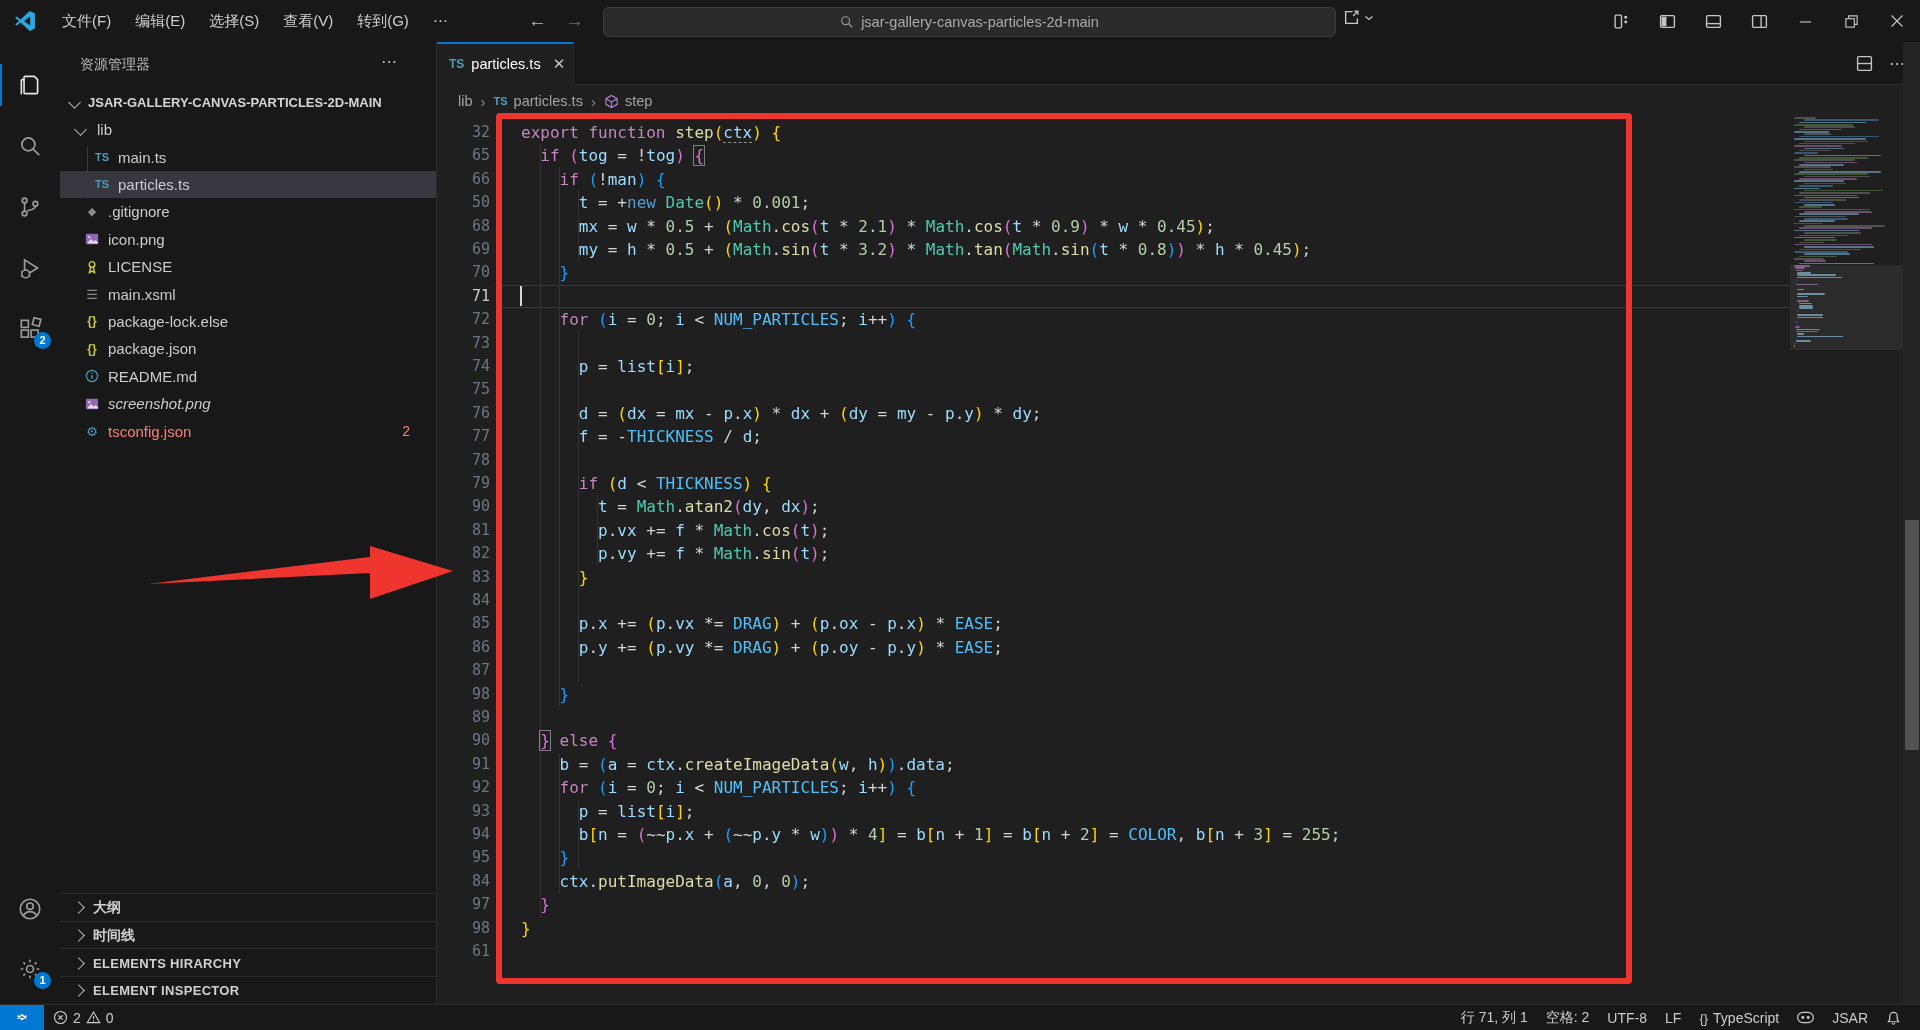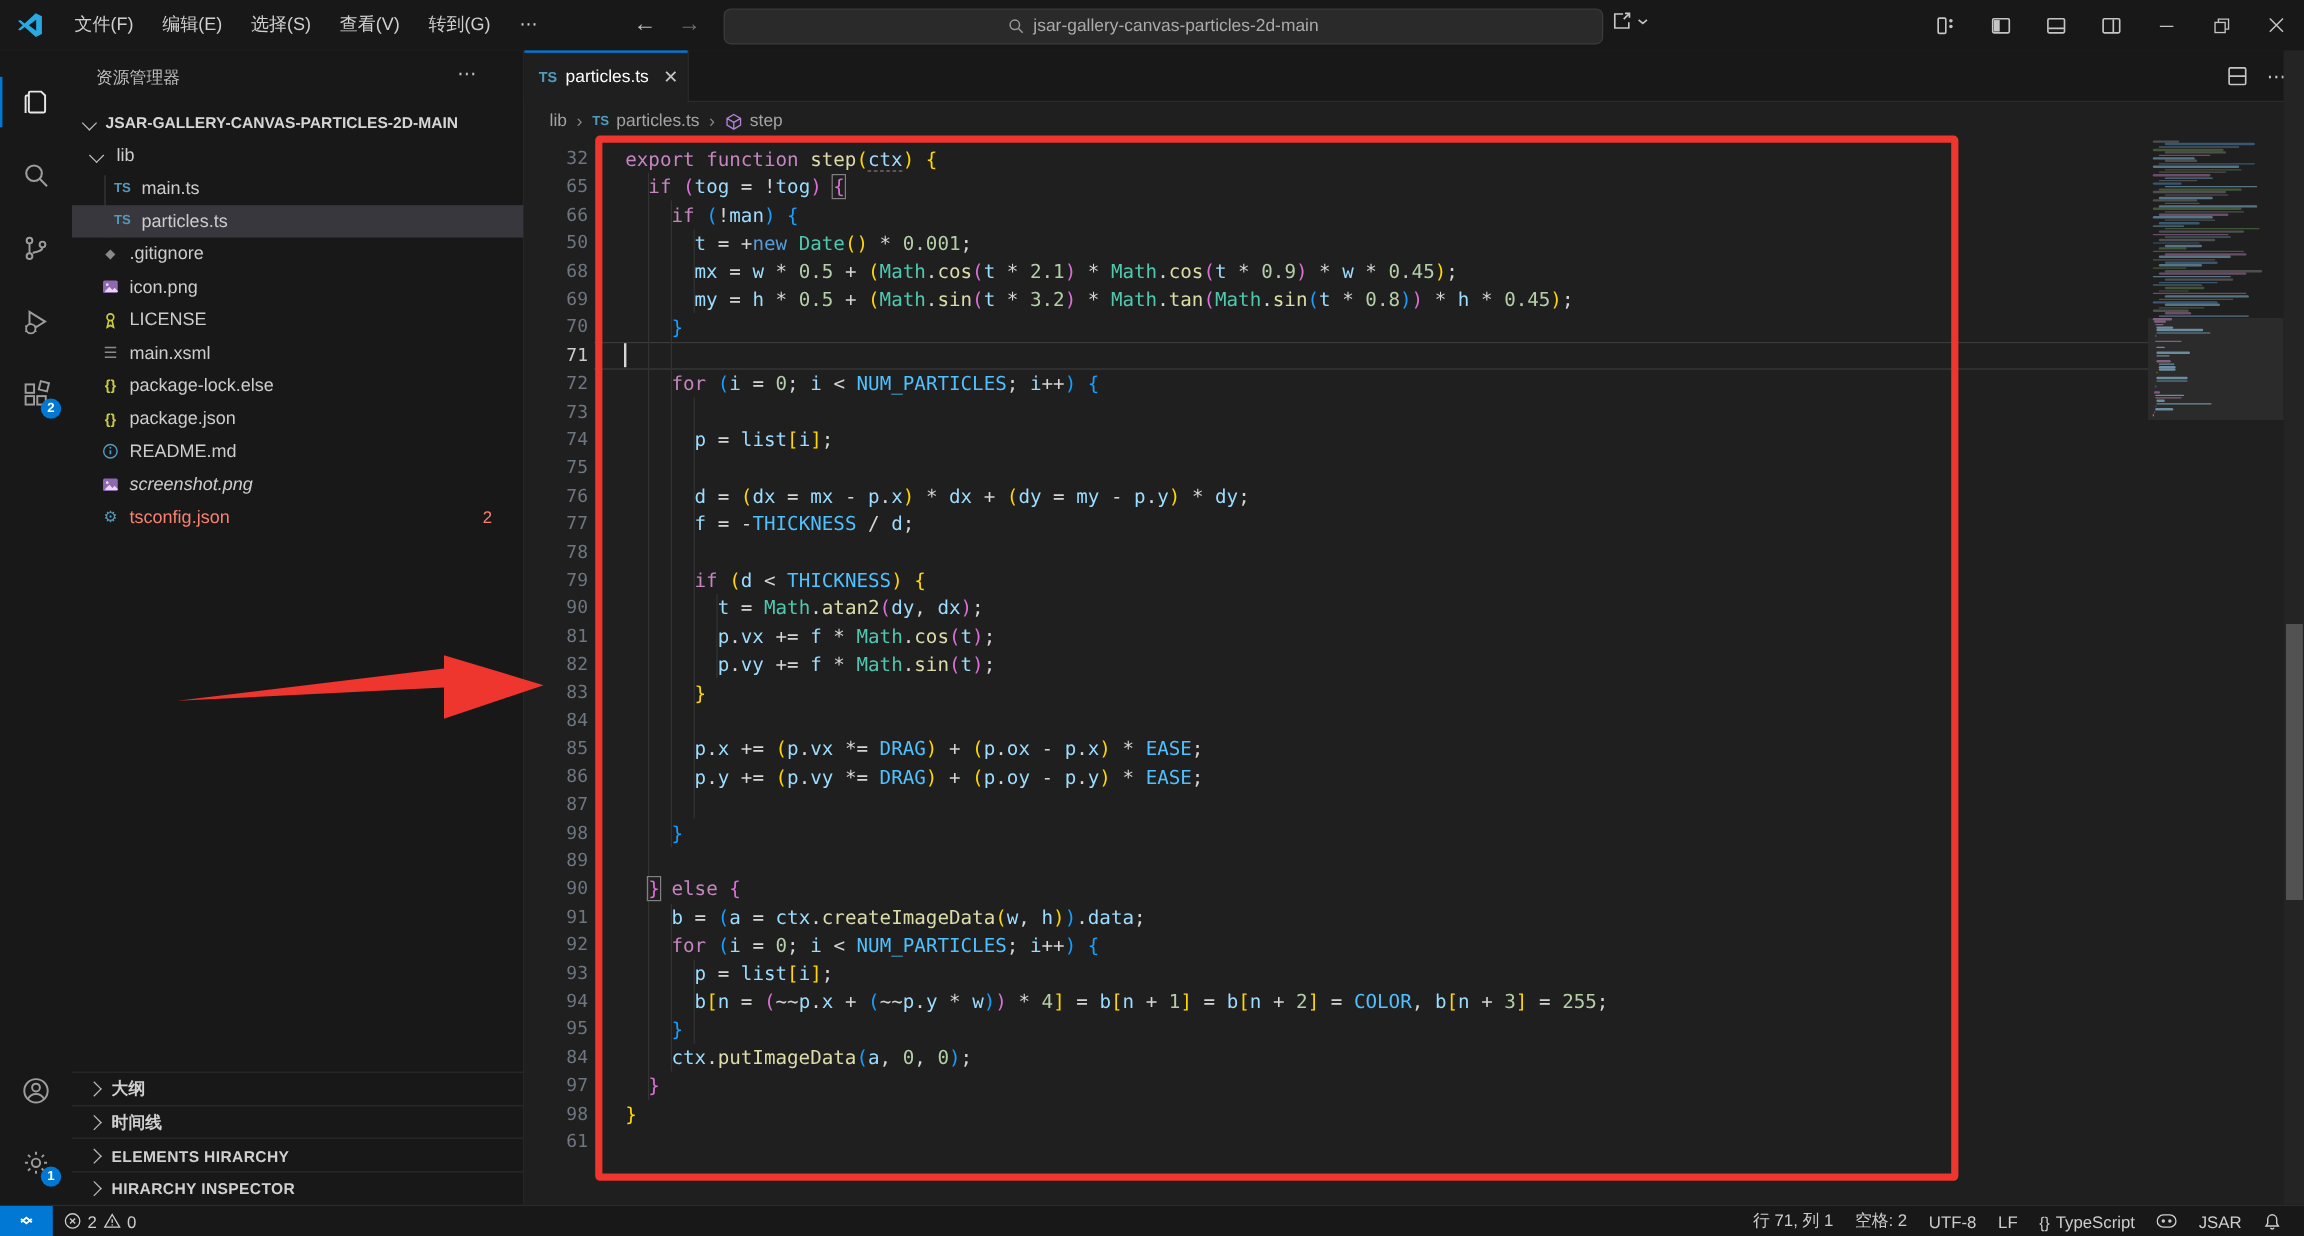--- a/index.html
+++ b/index.html
@@ -318,21 +318,21 @@
         <div class="bpanel cjk" style="top: 27.7px;">
           <span class="chev right"></span>
           <span>时间线</span>
         </div>
         <div class="bpanel caps" style="top: 55.4px;">
           <span class="chev right"></span>
           <span>ELEMENTS HIRARCHY</span>
         </div>
         <div class="bpanel caps" style="top: 83.1px;">
           <span class="chev right"></span>
-          <span>HIRARCHY INSPECTOR</span>
+          <span>ELEMENT INSPECTOR</span>
         </div>
       </div>
   </div>
 
   <div class="editor">
     <div class="tabbar">
       <div class="tab">
         <span class="ts-mini" style="font-size:12px">TS</span>
         <span class="tab-label">particles.ts</span>
         <span class="tab-close">✕</span>

